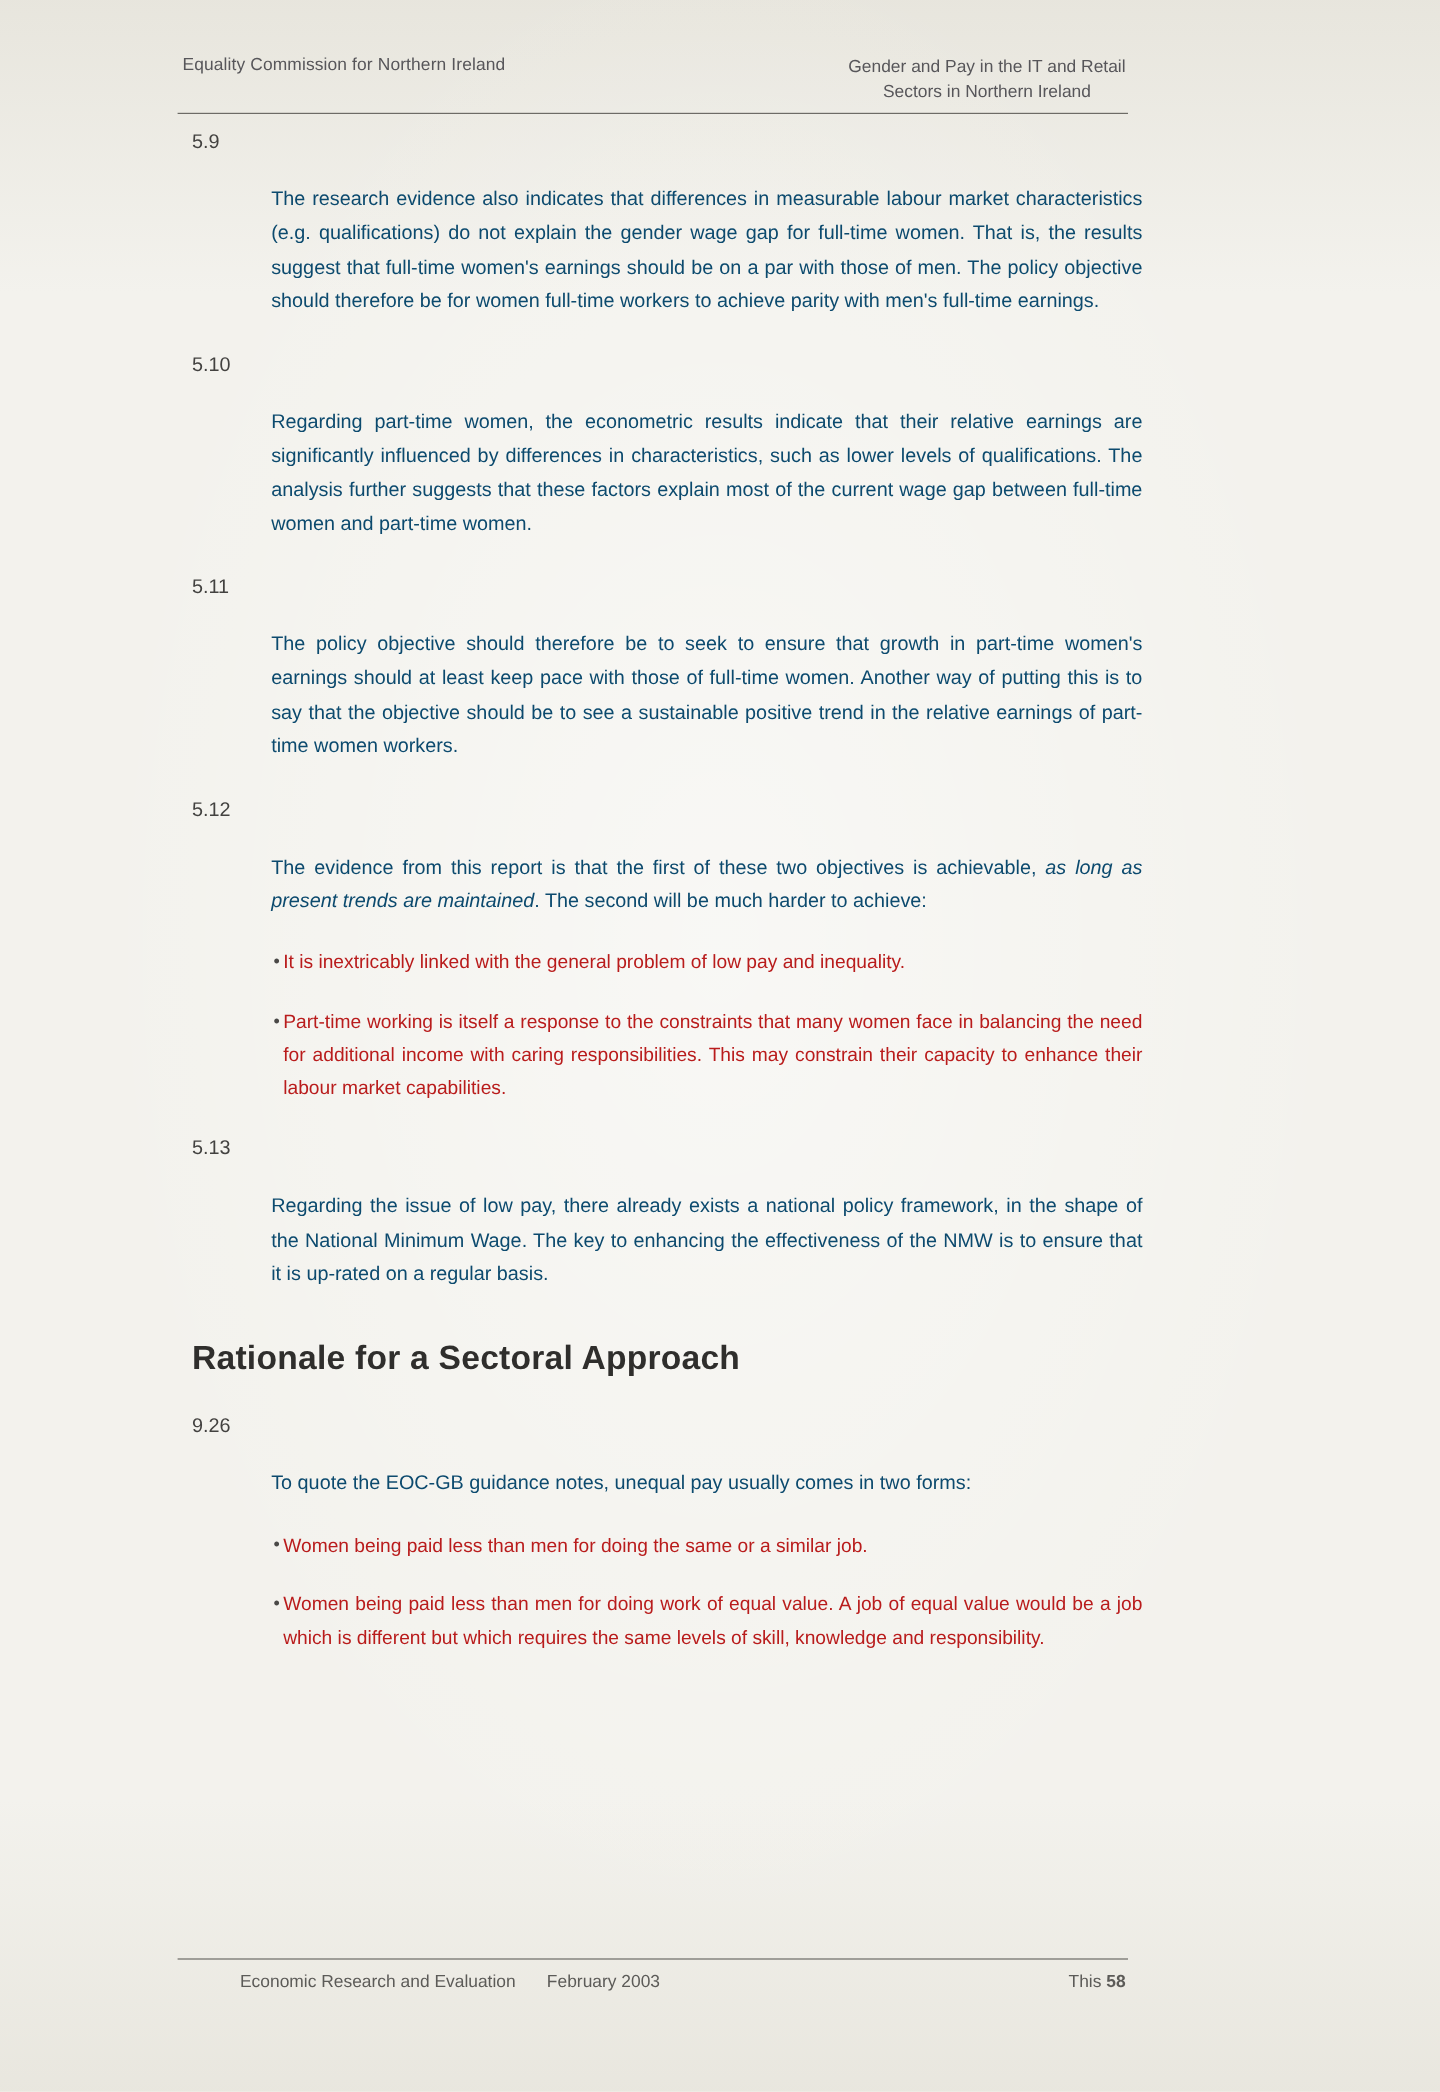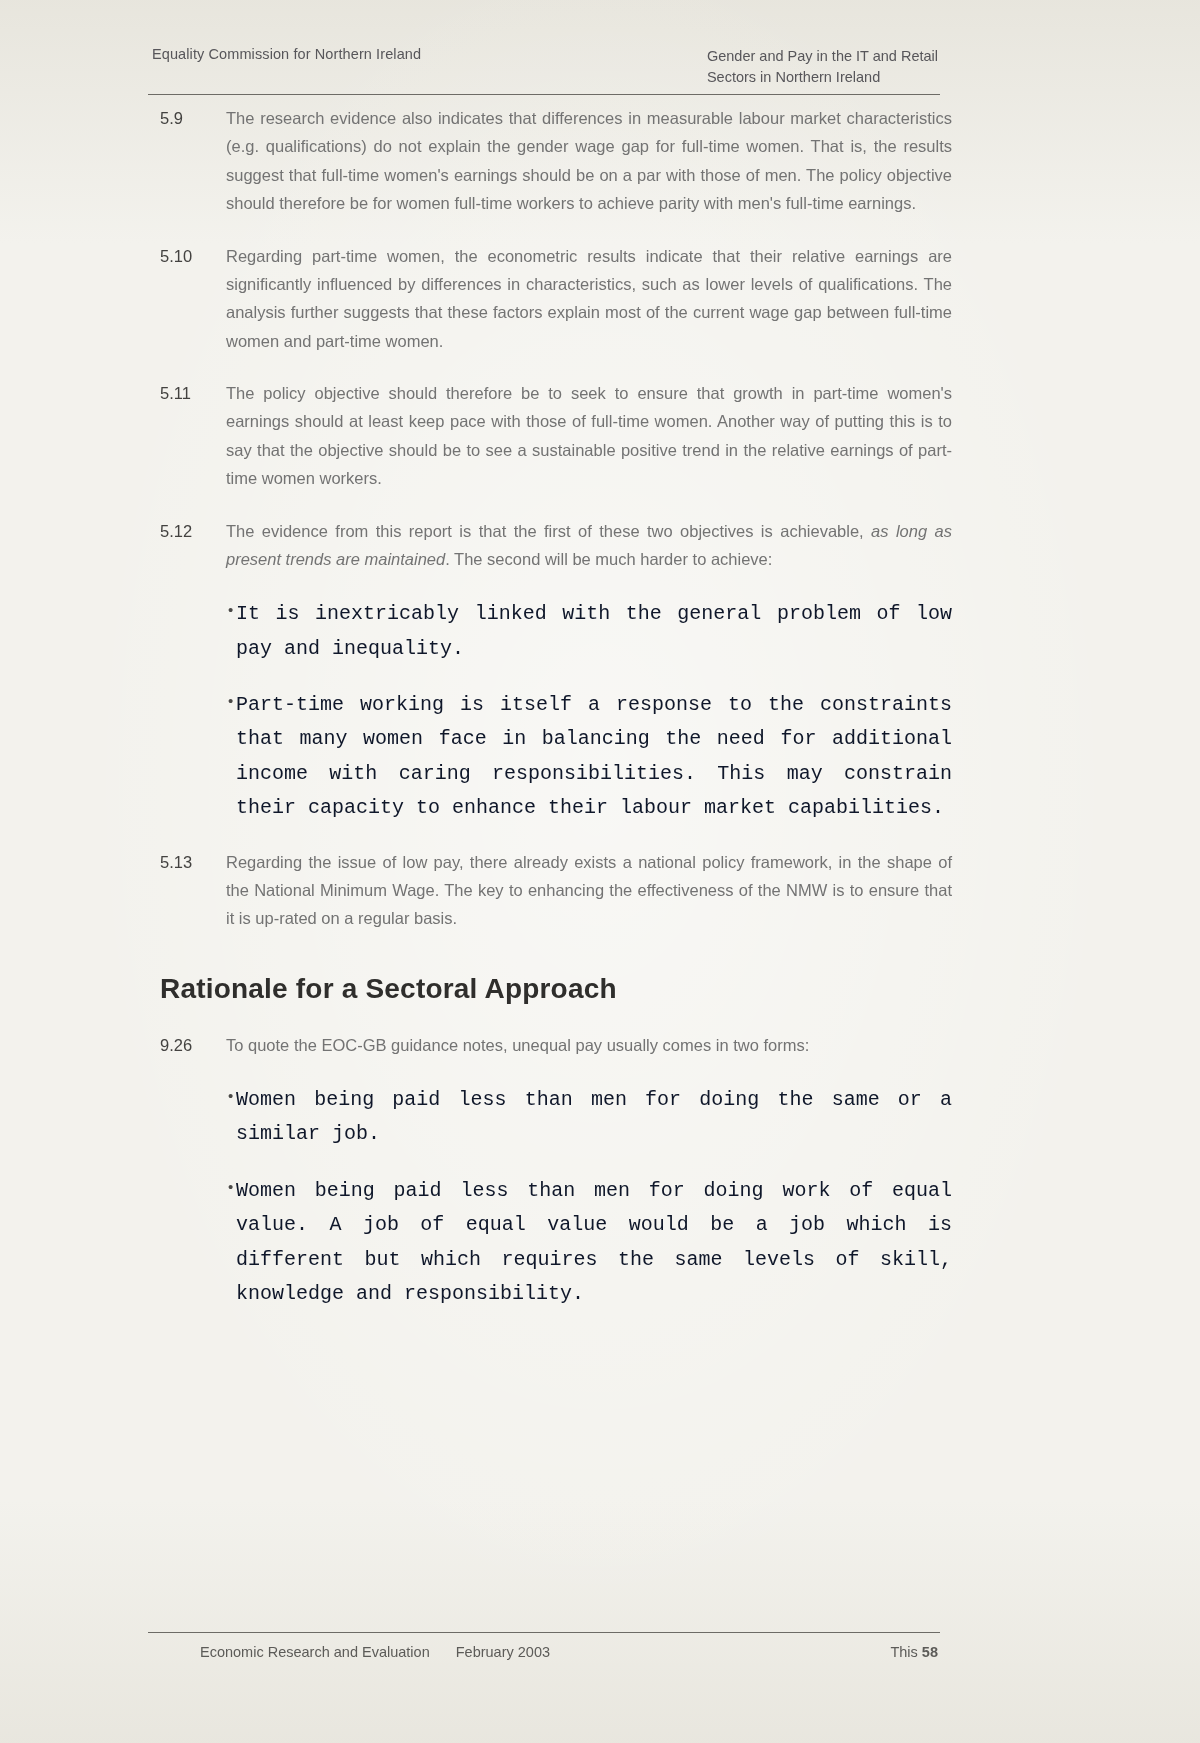--- a/index.html
+++ b/index.html
@@ -46,21 +46,21 @@
     left: 4px;
     top: 4px;
     font-size: 14.5px;
     color: #57565a;
     letter-spacing: 0.1px;
   }
   .header-right {
     position: absolute;
     right: 2px;
     top: 4px;
-    text-align: left;
+    text-align: center;
     font-size: 14.5px;
     color: #57565a;
     line-height: 1.42;
   }
   .header-rule {
     position: absolute;
     left: 0;
     top: 52px;
     width: 792px;
     height: 1px;
@@ -83,23 +83,24 @@
     width: 66px;
     flex: 0 0 66px;
     font-size: 16.5px;
     color: #434240;
     line-height: 1.72;
   }
   .para .txt {
     flex: 1 1 auto;
     font-size: 16.5px;
     line-height: 1.72;
-    color: #737373;
+    color: #0c4a6e;
     text-align: justify;
     text-justify: inter-word;
+    margin-top: 48px;
   }
   .para .txt em {
     font-style: italic;
   }
 
   
   .bullets {
     margin: 4px 0 22px 0;
   }
   .bullet {
@@ -111,26 +112,25 @@
     flex: 0 0 70px;
     text-align: left;
     padding-left: 68px;
     font-size: 15px;
     line-height: 1.72;
     color: #4a4947;
     box-sizing: border-box;
   }
   .bullet .btxt {
     flex: 1 1 auto;
-    font-size: 20px;
-    line-height: 1.72;
-    color: #0f172a;
+    font-size: 16px;
+    line-height: 1.72;
+    color: #b91c1c;
     text-align: justify;
     padding-left: 6px;
-    font-family: Liberation Mono, monospace;
   }
 
   
   .heading {
     font-size: 28px;
     font-weight: bold;
     color: #2f2e2c;
     letter-spacing: 0.2px;
     margin: 40px 0 26px 0;
   }

